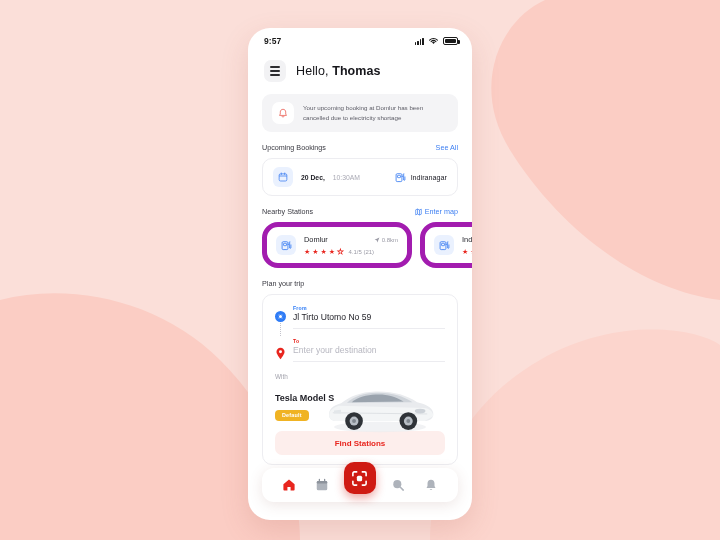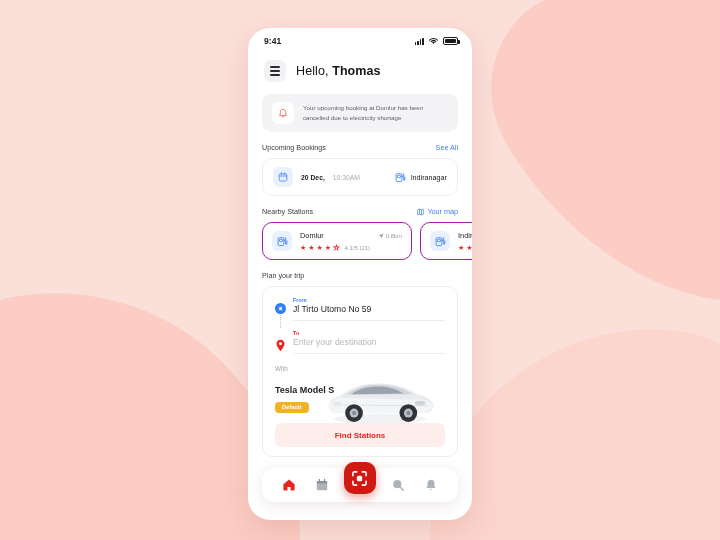--- a/index.html
+++ b/index.html
@@ -91,21 +91,21 @@
   }
   .bk-date { font-size: 6.8px; font-weight:700; color:#1d1d24; }
   .bk-time { font-size: 6.8px; color:#a9a9b4; }
   .bk-right { margin-left:auto; display:flex; align-items:center; gap:5px; }
   .bk-loc { font-size: 7.2px; color:#23232b; }
 
   
   .stations { display:flex; gap:8px; padding: 6px 0 0 14px; overflow:hidden; }
   .station {
     flex: 0 0 150px;
-    background:#fff; border:1px solid #a21caf; border-radius:10px;
+    background:#fff; border:5px solid #a21caf; border-radius:16px;
     padding: 8px 9px; display:flex; gap:8px; align-items:center;
   }
   .st-body { flex:1; min-width:0; }
   .st-top { display:flex; align-items:center; justify-content:space-between; gap:6px; }
   .st-name { font-size: 7.4px; color:#1d1d24; white-space:nowrap; }
   .st-dist { font-size: 6px; color:#9b9ba6; display:flex; align-items:center; gap:2px; white-space:nowrap; }
   .st-rate { display:flex; align-items:center; gap:2px; margin-top:4px; }
   .star { font-size: 7px; color:#e8261f; line-height:1; }
   .star.off { color:#fff; -webkit-text-stroke: .7px #e8261f; }
   .st-score { font-size: 6px; color:#9b9ba6; margin-left:3px; white-space:nowrap; }
@@ -173,21 +173,21 @@
 <svg class="bg-canvas" viewBox="0 0 720 540">
   <rect width="720" height="540" fill="#fbdfd9"></rect>
   <path d="M720,0 L720,300 C640,290 560,230 510,150 C470,86 500,20 545,0 Z" fill="#fbcdc4"></path>
   <path d="M0,540 L0,300 C70,282 160,300 220,360 C285,424 300,500 300,540 Z" fill="#fbcdc4"></path>
   <path d="M430,540 C430,470 470,400 540,360 C620,314 700,330 720,345 L720,540 Z" fill="#fcd5cd"></path>
 </svg>
 
 <div class="phone">
 
   <div class="statusbar">
-    <span class="sb-time">9:41</span>
+    <span class="sb-time">9:57</span>
     <span class="sb-icons">
       <span class="sig">
           <i></i>
           <i></i>
           <i></i>
           <i></i>
         </span>
       <svg width="11" height="8" viewBox="0 0 11 8">
         <path d="M5.5 7 L7 5.2 A2.4 2.4 0 0 0 4 5.2 Z" fill="#1a1a1a"></path>
         <path d="M1.6 3.1 A5.6 5.6 0 0 1 9.4 3.1" stroke="#1a1a1a" stroke-width="1.1" fill="none" stroke-linecap="round"></path>
@@ -246,21 +246,21 @@
     </div>
   </div>
 
   <div class="sec-head">
     <span class="sec-title">Nearby Stations</span>
     <span class="sec-link">
       <svg width="7" height="8" viewBox="0 0 10 11">
         <path d="M1 2.4 L3.6 1.2 L6.4 2.6 L9 1.4 L9 8.6 L6.4 9.8 L3.6 8.4 L1 9.6 Z" fill="none" stroke="#3d7ff2" stroke-width="1"></path>
         <path d="M3.6 1.2 L3.6 8.4 M6.4 2.6 L6.4 9.8" stroke="#3d7ff2" stroke-width="1"></path>
       </svg>
-      <span>Your map</span>
+      <span>Enter map</span>
     </span>
   </div>
 
   <div class="stations">
     <div class="station">
       <div class="ico-box">
         <svg width="11" height="11" viewBox="0 0 14 14">
           <rect x="1.4" y="2.2" width="7.4" height="10" rx="1.4" fill="none" stroke="#3d7ff2" stroke-width="1.1"></rect>
           <rect x="3.2" y="4.2" width="3.8" height="3" rx=".6" fill="none" stroke="#3d7ff2" stroke-width="1"></rect>
           <path d="M8.8 5.4 L11 5.4 L11 10.2 A1.1 1.1 0 0 0 12.6 10.2 L12.6 6.2" fill="none" stroke="#3d7ff2" stroke-width="1.1" stroke-linecap="round"></path>

